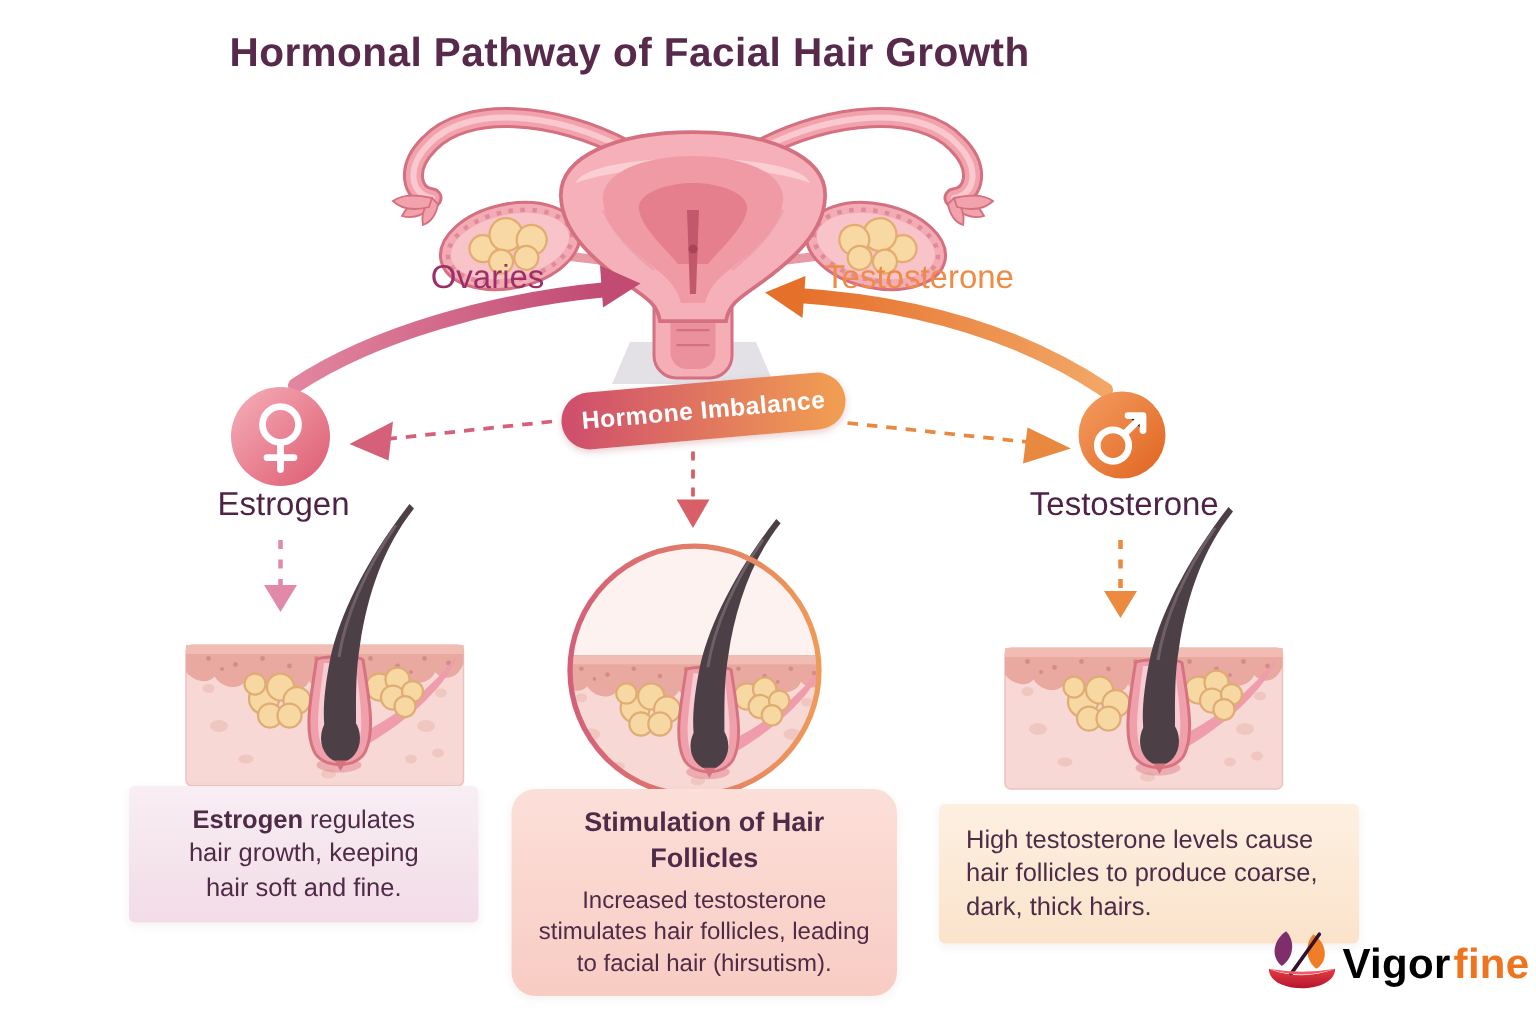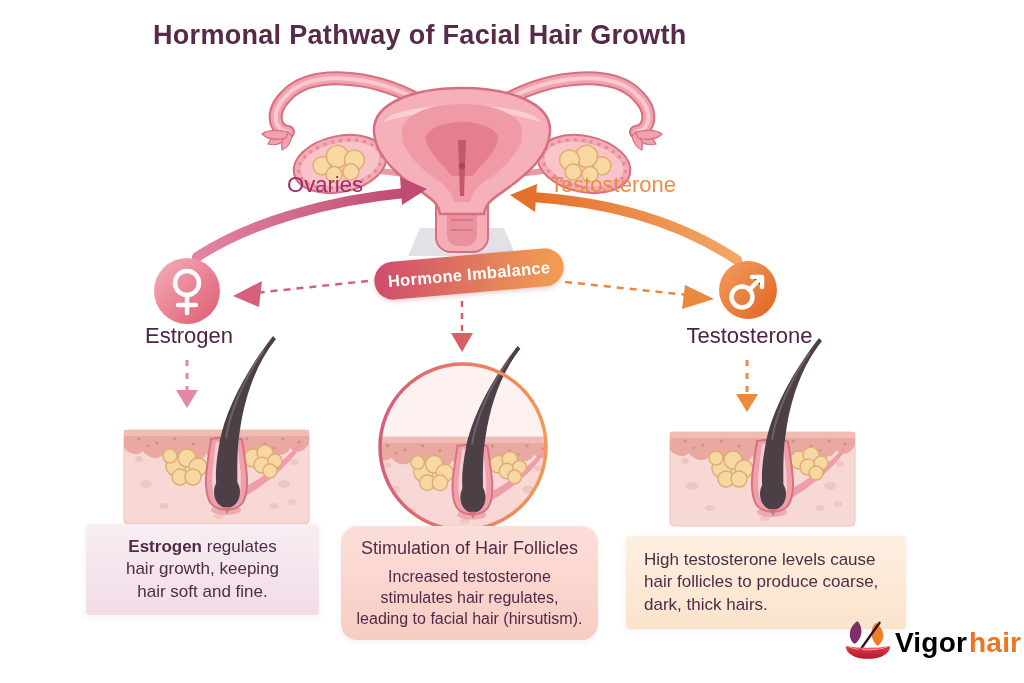--- a/index.html
+++ b/index.html
@@ -18,21 +18,21 @@
          background:linear-gradient(95deg,#d0506c 5%,#f09c52 95%);
          transform:rotate(-5deg);display:flex;align-items:center;justify-content:center;
          color:#ffffff;font-size:16.5px;font-weight:600;letter-spacing:.3px;
          box-shadow:0 2px 5px rgba(170,70,80,.25);}
   .box{border-radius:4px;box-shadow:0 2px 6px rgba(120,60,70,.08);line-height:1.32;
        color:#4f2b48;box-sizing:border-box;}
   .box1{left:86px;top:524px;width:233px;min-height:89px;padding:12px 28px;
         background:linear-gradient(180deg,#f8eef3,#f2dce7);text-align:center;font-size:17px;}
   .box2{left:341px;top:526px;width:257px;min-height:104px;padding:11px 12px;
         background:linear-gradient(180deg,#fcdfd9,#f8ccc3);text-align:center;border-radius:16px;}
-  .box2 .h{font-size:18px;font-weight:400;margin-bottom:5px;}
+  .box2 .h{font-size:18px;font-weight:700;margin-bottom:5px;}
   .box2 .b{font-size:16px;}
   .box3{left:626px;top:536px;width:280px;min-height:88px;padding:13px 14px 13px 18px;
         background:linear-gradient(180deg,#fdf0e1,#fbe3cb);text-align:left;font-size:17px;}
   .logo{left:843px;top:618px;display:flex;align-items:center;gap:2px;}
   .logo .word{font-size:28px;font-weight:700;letter-spacing:.2px;}
   .logo .p1{color:#000000;}
   .logo .p2{color:#ee7420;}
 </style>
 </head>
 <body>
@@ -268,32 +268,32 @@
 
   <div class="abs lbl lbl-estrogen">Estrogen</div>
   <div class="abs lbl lbl-testo-bottom">Testosterone</div>
 
   <div class="abs box box1">
     <b>Estrogen</b><span> regulates hair growth, keeping hair soft and fine.</span>
   </div>
 
   <div class="abs box box2">
     <div class="h">Stimulation of Hair Follicles</div>
-    <div class="b">Increased testosterone stimulates hair regulates, leading to facial hair (hirsutism).</div>
+    <div class="b">Increased testosterone stimulates hair follicles, leading to facial hair (hirsutism).</div>
   </div>
 
   <div class="abs box box3">
     <span>High testosterone levels cause hair follicles to produce coarse, dark, thick hairs.</span>
   </div>
 
   <div class="abs logo">
     <svg width="50" height="50" viewBox="0 0 52 52">
       <path d="M15,3 C6,9 4,21 12,27 C21,21 21,9 15,3 Z" fill="#7e2e6b"></path>
       <path d="M34,5 C43,11 45,23 36,29 C28,23 28,11 34,5 Z" fill="#f07e26"></path>
       <path d="M38,5 L18,33" stroke="#33122e" stroke-width="2.5" stroke-linecap="round"></path>
       <path d="M3,29 C3,47 49,47 49,29 C34,35 18,35 3,29 Z" fill="url(#gBowl)"></path>
       <path d="M3,29 Q26,37 49,29 Q26,33 3,29 Z" fill="#ef5a63"></path>
     </svg>
     <span class="word p1">Vigor</span>
-      <span class="word p2">hair</span>
+      <span class="word p2">fine</span>
   </div>
 
 </div>
 
 </body></html>

